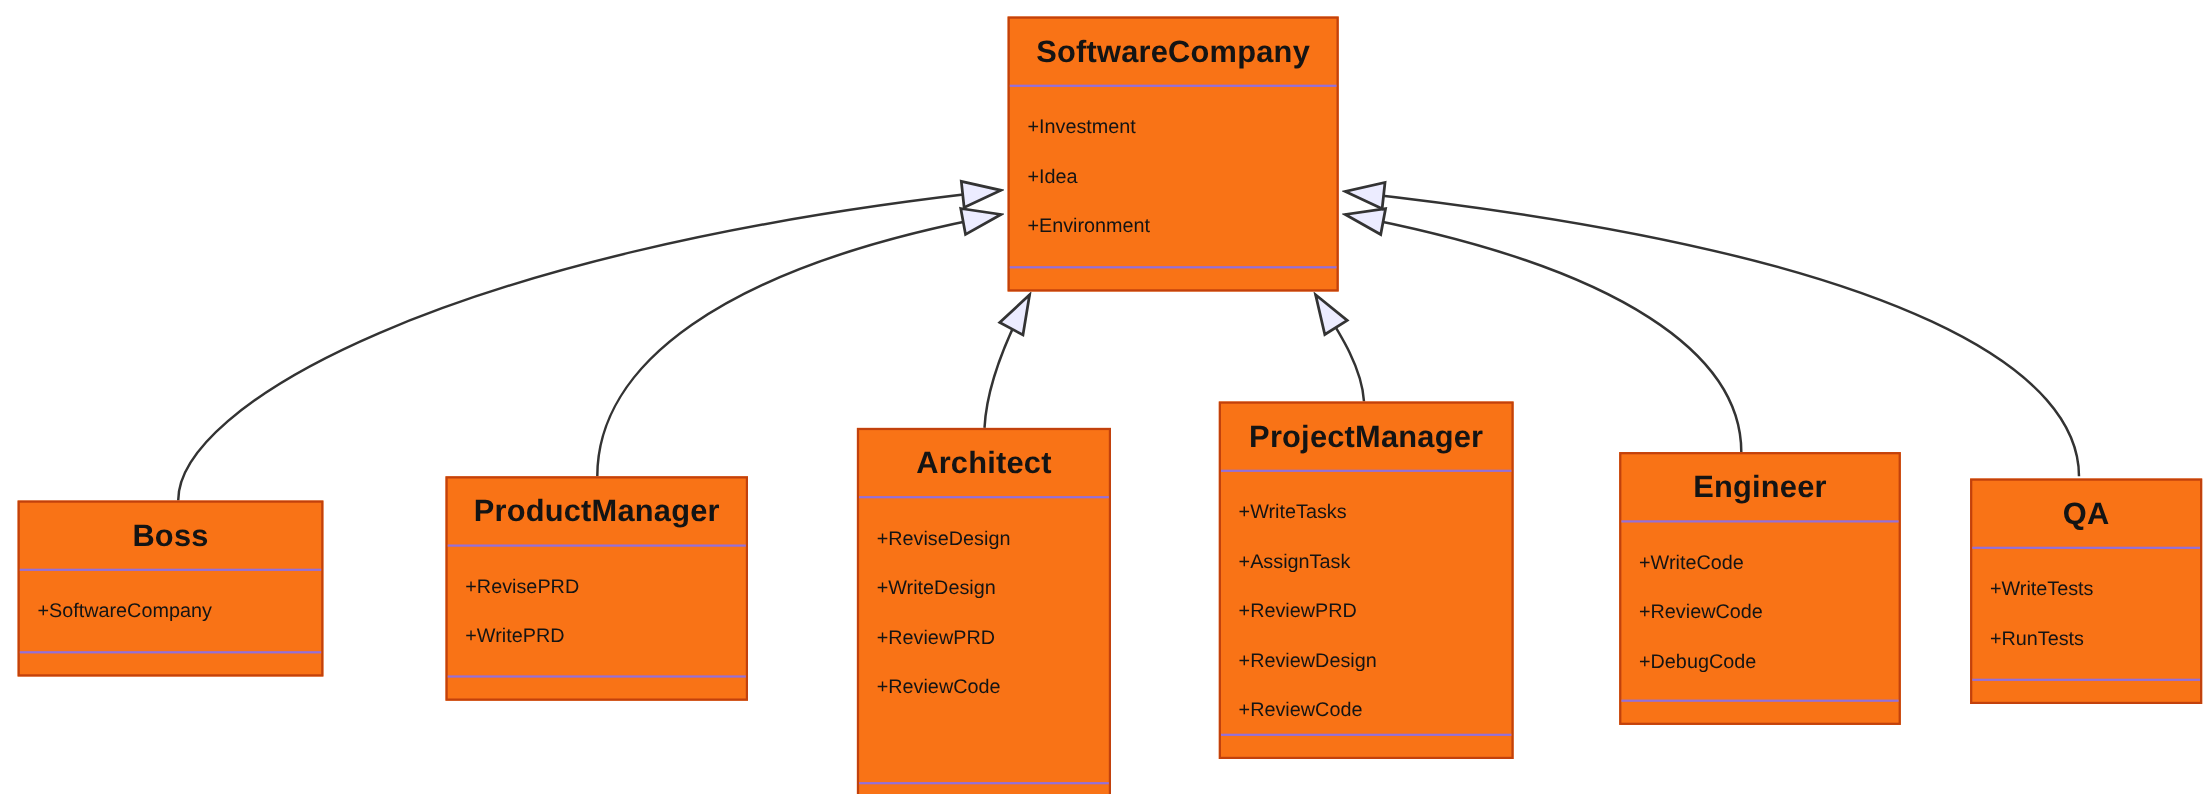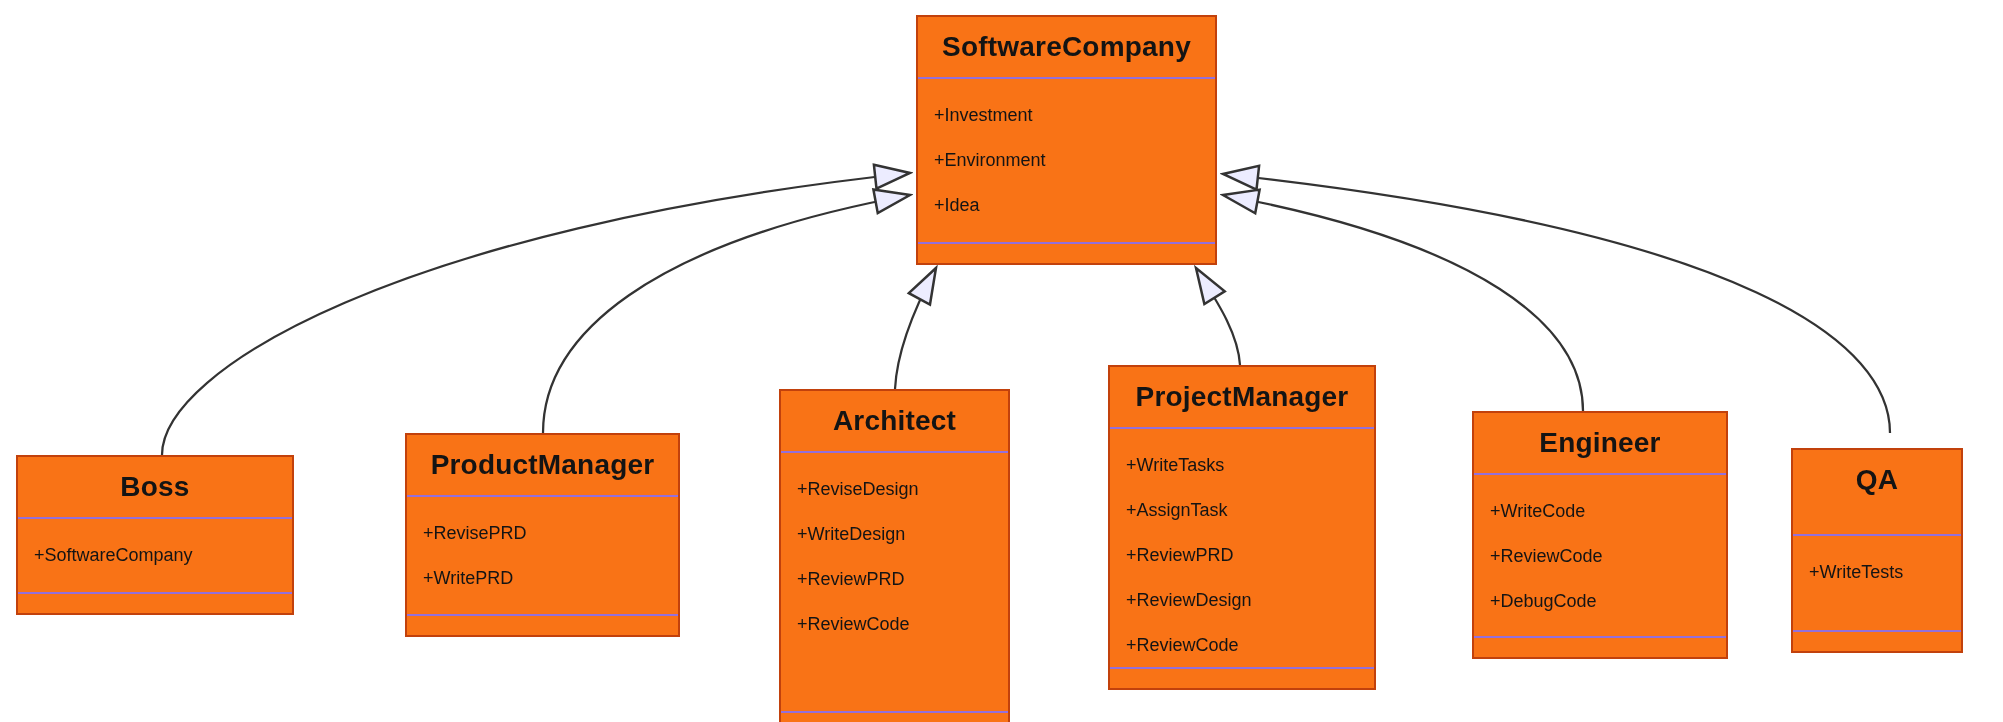--- a/index.html
+++ b/index.html
@@ -77,22 +77,22 @@
     <path d="M 1240 365 C 1238 332, 1216 300, 1196 268" fill="none" stroke="#333333" stroke-width="2.25" marker-end="url(#hollowTriangle)"></path>
     <path d="M 1583 411 C 1583 325, 1480 243, 1223 195" fill="none" stroke="#333333" stroke-width="2.25" marker-end="url(#hollowTriangle)" display="none"></path>
     <path d="M 1583 411 C 1583 325, 1480 243, 1223 195" fill="none" stroke="#333333" stroke-width="2.25" marker-end="url(#hollowTriangle)"></path>
     <path d="M 1890 433 C 1890 345, 1755 232, 1223 174" fill="none" stroke="#333333" stroke-width="2.25" marker-end="url(#hollowTriangle)"></path>
   </svg>
 
   <div class="class-box" style="left:916px; top:15px; width:301px; height:250px;">
     <div class="class-title">SoftwareCompany</div>
     <div class="class-attrs">
       <div class="member">+Investment</div>
+      <div class="member">+Idea</div>
       <div class="member">+Environment</div>
-      <div class="member">+Idea</div>
     </div>
     <div class="class-methods"></div>
   </div>
 
   <div class="class-box" style="left:16px; top:455px; width:278px; height:160px;">
     <div class="class-title">Boss</div>
     <div class="class-attrs">
       <div class="member">+SoftwareCompany</div>
     </div>
     <div class="class-methods"></div>
@@ -133,21 +133,21 @@
   <div class="class-box" style="left:1472px; top:411px; width:256px; height:248px;">
     <div class="class-title">Engineer</div>
     <div class="class-attrs">
       <div class="member">+WriteCode</div>
       <div class="member">+ReviewCode</div>
       <div class="member">+DebugCode</div>
     </div>
     <div class="class-methods"></div>
   </div>
 
-  <div class="class-box" style="left:1791px; top:448px; width:172px; height:205px;gap:24px;">
+  <div class="class-box" style="left:1791px; top:435px; width:211px; height:205px;">
     <div class="class-title">QA</div>
     <div class="class-attrs">
       <div class="member">+WriteTests</div>
       <div class="member">+RunTests</div>
     </div>
     <div class="class-methods"></div>
   </div>
 
 </div>
 

